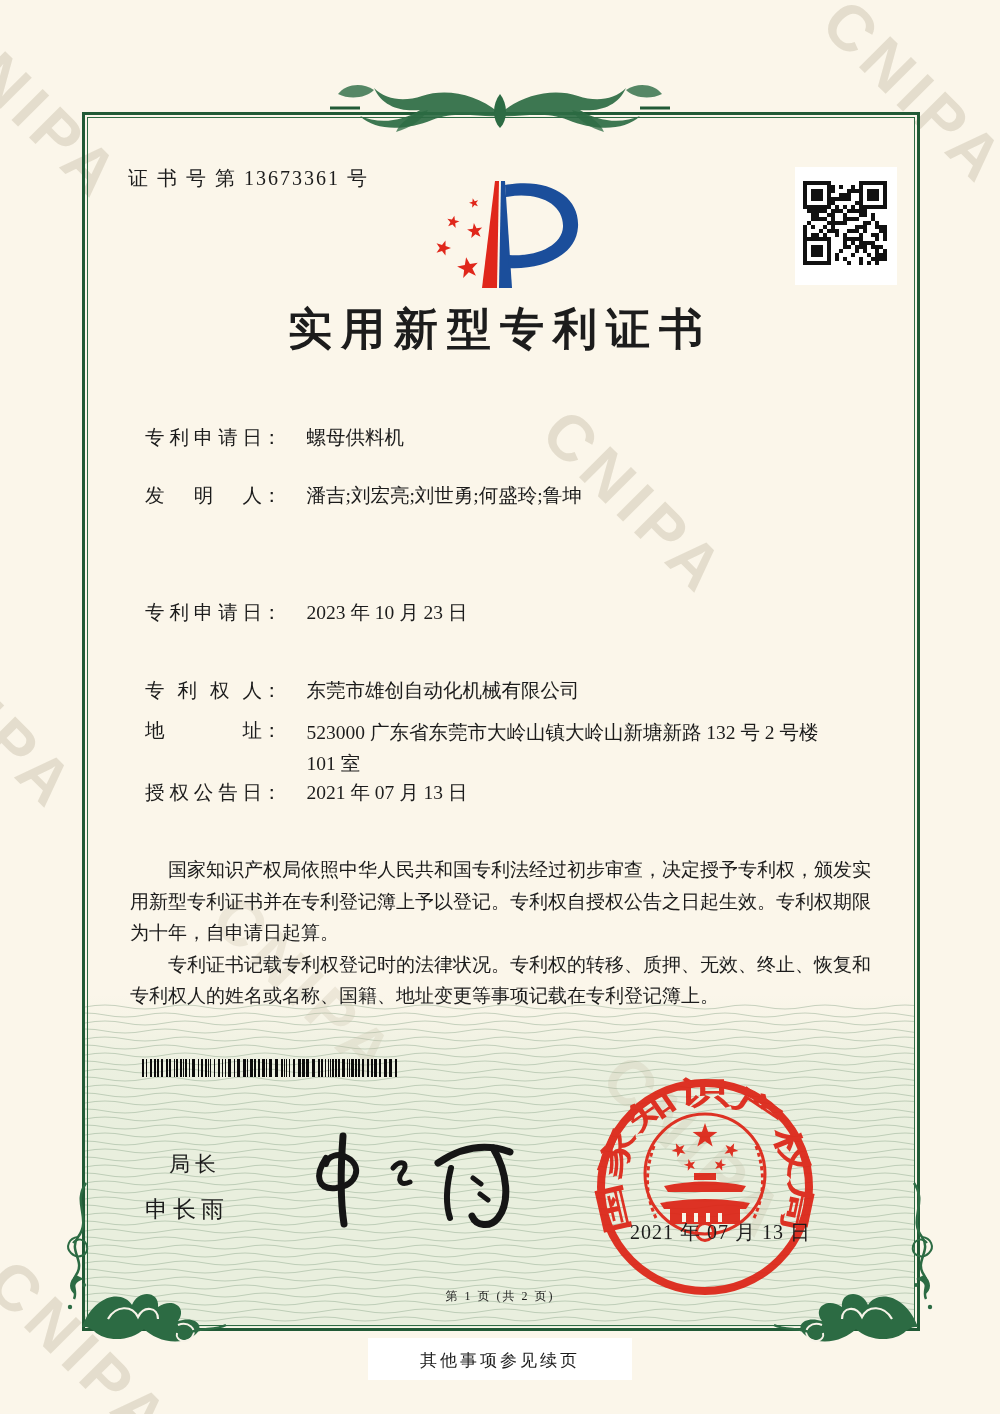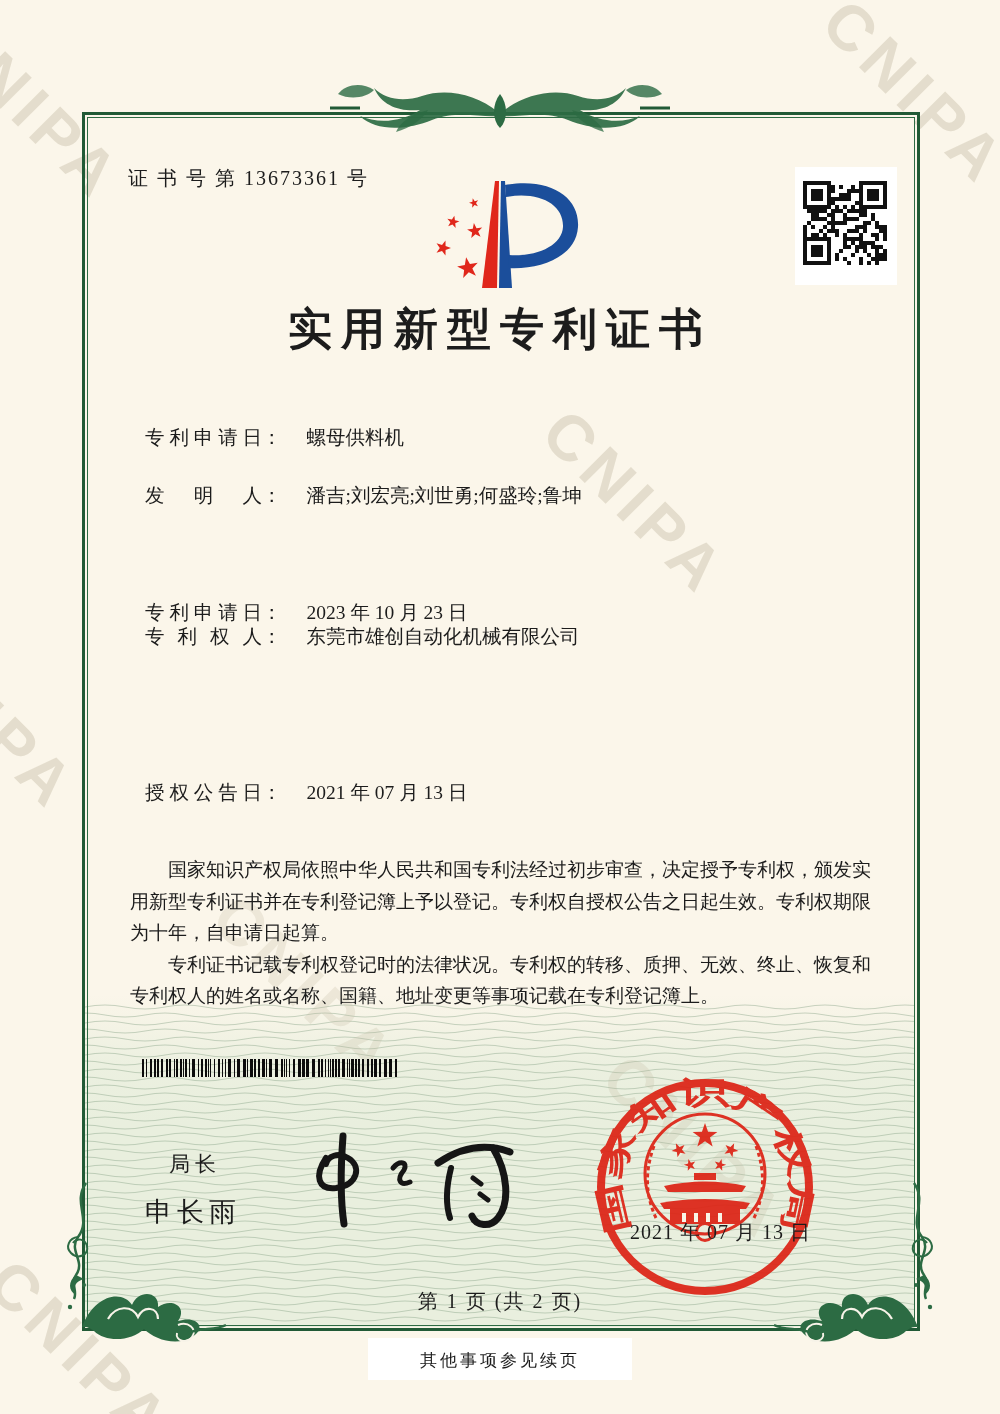--- a/index.html
+++ b/index.html
@@ -27,25 +27,25 @@
   .row{position:absolute;left:145px;font-size:19.5px;white-space:nowrap;z-index:4;}
   .row .lab{display:inline-block;width:117px;text-align:justify;text-align-last:justify;vertical-align:top;}
   .row .val{margin-left:25px;}
   .row--addr{white-space:normal;}
   .row--addr .val{display:inline-block;width:525px;line-height:31px;vertical-align:top;}
   .row--g2{left:515px;}
   .paras{position:absolute;left:130px;top:826px;width:742px;font-size:19px;line-height:31.5px;z-index:4;margin-top:28px;}
   .paras p{margin:0;text-indent:2em;}
   .barcode{position:absolute;left:142px;top:1059px;z-index:4;}
   .signer-title{position:absolute;left:145px;top:1150px;font-size:21px;letter-spacing:5px;z-index:4;margin-left:24px;}
-  .signer-name{position:absolute;left:145px;top:1194px;font-size:27px;letter-spacing:5px;z-index:4;}
+  .signer-name{position:absolute;left:145px;top:1194px;font-size:23px;letter-spacing:5px;z-index:4;}
   .signature{position:absolute;left:288px;top:1118px;z-index:4;}
   .seal{position:absolute;left:590px;top:1072px;z-index:5;opacity:.93;}
   .seal-date{position:absolute;left:630px;top:1219px;font-size:20px;letter-spacing:1px;z-index:6;}
-  .pagenum{position:absolute;left:0;top:1288px;width:100%;text-align:center;font-size:20px;
+  .pagenum{position:absolute;left:0;top:1288px;width:100%;text-align:center;font-size:12px;
       letter-spacing:2px;z-index:4;}
   .footer-label{position:absolute;left:368px;top:1338px;width:264px;height:42px;background:#fff;z-index:3;}
   .footer-note{position:absolute;left:0;top:1349px;width:100%;text-align:center;font-size:17px;
       letter-spacing:3px;z-index:4;}
 </style>
 </head>
 <body>
 
 <div class="page">
 
@@ -393,22 +393,25 @@
 
   <div class="row" style="top:424px">
     <span class="lab">专利申请日</span><span>：</span><span class="val">螺母供料机</span>
   </div>
   <div class="row" style="top:482px">
     <span class="lab">发明人</span><span>：</span><span class="val">潘吉;刘宏亮;刘世勇;何盛玲;鲁坤</span>
   </div>
   <div class="row" style="top:599px">
     <span class="lab">专利申请日</span><span>：</span><span class="val">2023 年 10 月 23 日</span>
   </div>
-  <div class="row" style="top:623px">
+  <div class="row" style="top:677px">
     <span class="lab">专利权人</span><span>：</span><span class="val">东莞市雄创自动化机械有限公司</span>
+  </div>
+  <div class="row row--addr" style="top:717px">
+    <span class="lab">地址</span><span>：</span><span class="val">523000 广东省东莞市大岭山镇大岭山新塘新路 132 号 2 号楼 101 室</span>
   </div>
   <div class="row" style="top:779px">
     <span class="lab">授权公告日</span><span>：</span><span class="val">2021 年 07 月 13 日</span>
   </div>
 
   <div class="paras">
     <p>国家知识产权局依照中华人民共和国专利法经过初步审查，决定授予专利权，颁发实用新型专利证书并在专利登记簿上予以登记。专利权自授权公告之日起生效。专利权期限为十年，自申请日起算。</p>
     <p>专利证书记载专利权登记时的法律状况。专利权的转移、质押、无效、终止、恢复和专利权人的姓名或名称、国籍、地址变更等事项记载在专利登记簿上。</p>
   </div>
 

